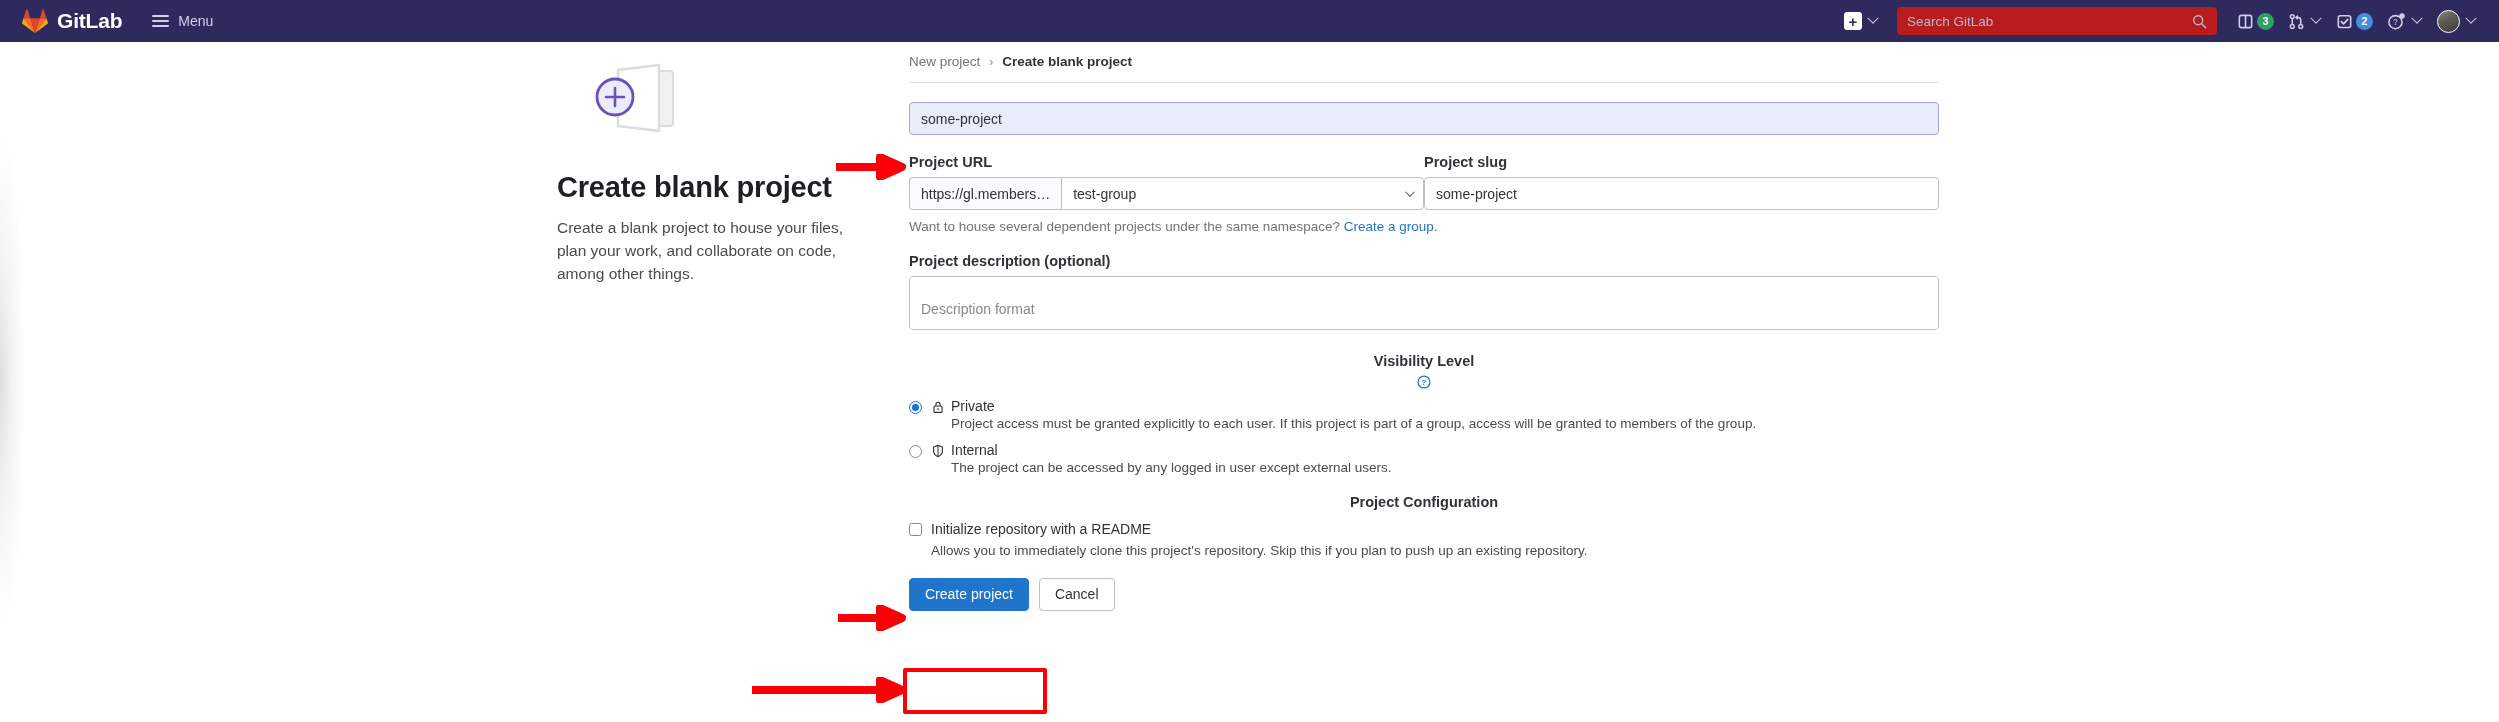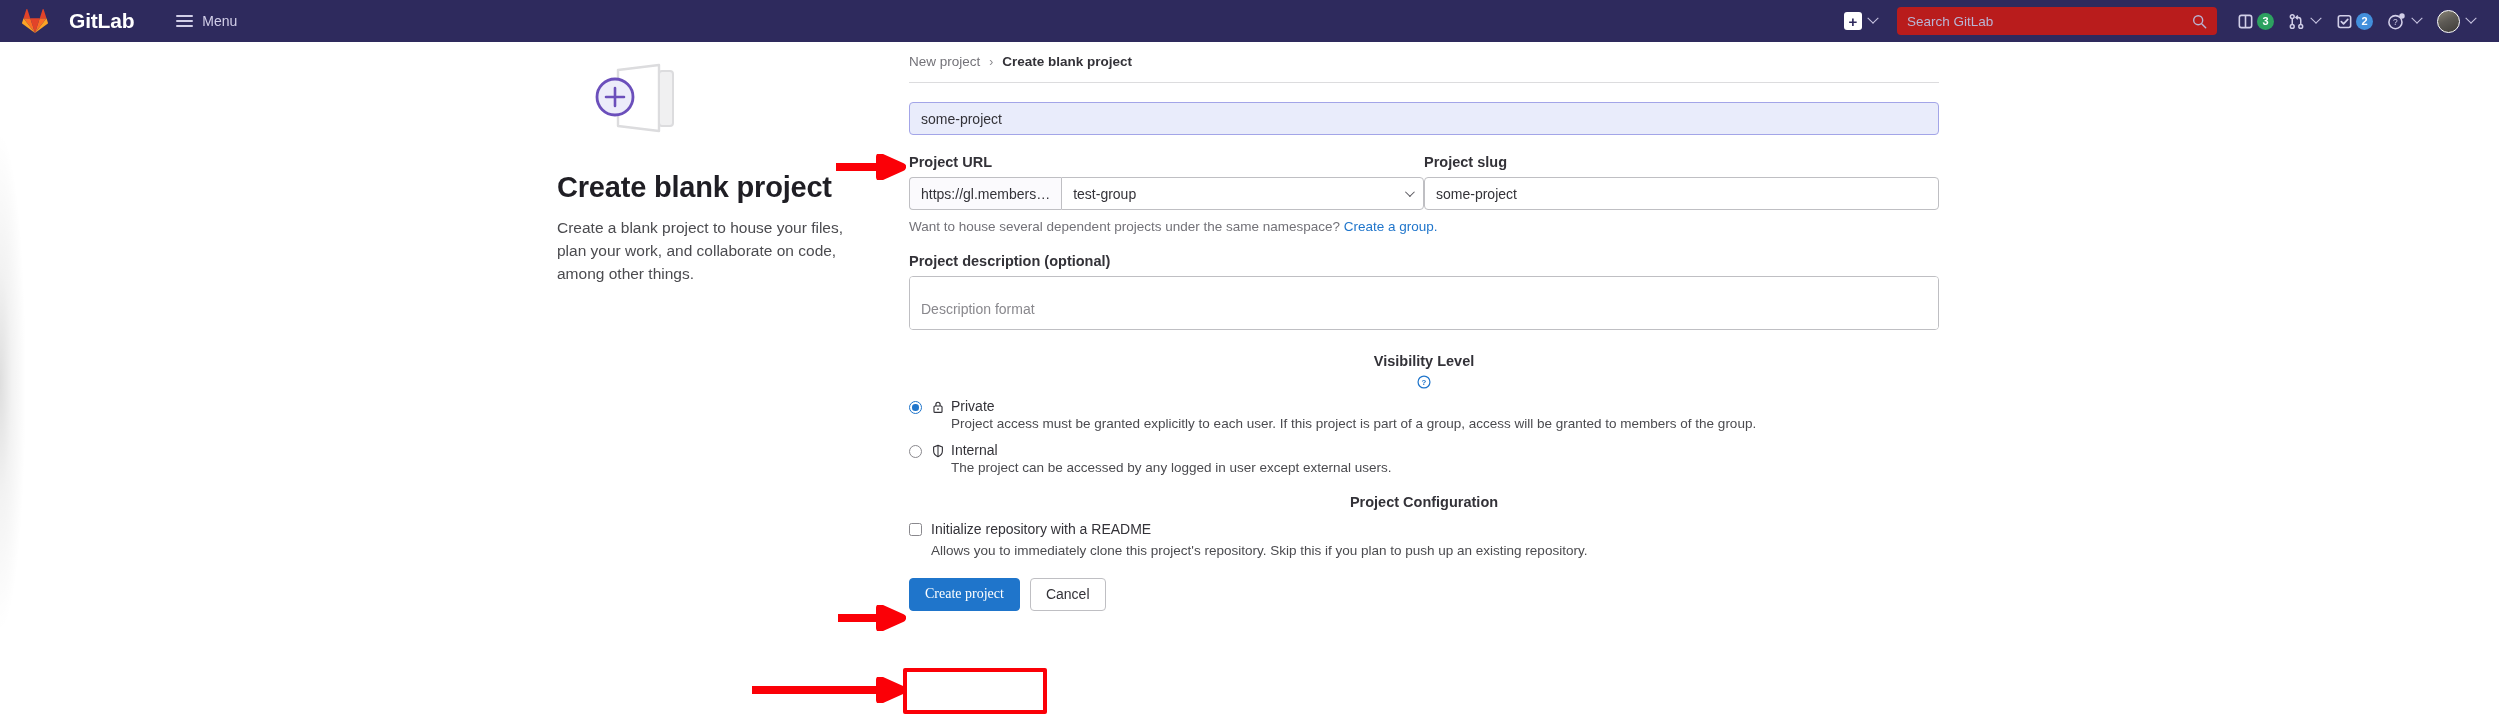--- a/index.html
+++ b/index.html
@@ -11,21 +11,21 @@
   }
 
   
   .navbar {
     position: absolute; top: 0; left: 0;
     width: 2499px; height: 42px;
     background: #2e2a5d;
     display: flex; align-items: center;
     padding: 0 22px;
   }
-  .nav-left { display: flex; align-items: center; gap: 12px; }
+  .nav-left { display: flex; align-items: center; gap: 0; }
   .gl-logo { width: 26px; height: 26px; display: block; margin-right: 9px; }
   .gl-wordmark {
     color: #fff; font-size: 21px; font-weight: 600;
     letter-spacing: -0.2px;
   }
   .nav-menu {
     display: flex; align-items: center; gap: 9px;
     margin-left: 30px; color: #d2cfe8; font-size: 14px;
   }
   .hamburger { display: flex; flex-direction: column; gap: 3px; }
@@ -182,21 +182,21 @@
     width: 13px; height: 13px; border: 1.3px solid #89888d;
     border-radius: 2.5px; background: #fff; margin-right: 9px;
     flex: none; cursor: pointer;
   }
   .cbx-label { font-size: 14px; color: #333238; }
   .cbx-desc { font-size: 13.5px; color: #4b4b4f; margin-top: 6px; margin-left: 22px; }
 
   .actions { display: flex; gap: 10px; margin-top: 20px; align-items: center; }
   .btn-primary {
     background: #1f75cb; color: #fff; border: 1px solid #1f75cb;
-    border-radius: 4px; font-size: 14px; font-family: Liberation Serif, serif;
+    border-radius: 4px; font-size: 14px; font-family: Liberation Sans, sans-serif;
     padding: 7px 15px; cursor: pointer; line-height: 1.2;
   }
   .btn-secondary {
     background: #fff; color: #333238; border: 1px solid #bfbfc3;
     border-radius: 4px; font-size: 14px; font-family: inherit;
     padding: 7px 15px; cursor: pointer; line-height: 1.2;
   }
 
   
   .anno { position: absolute; pointer-events: none; }

